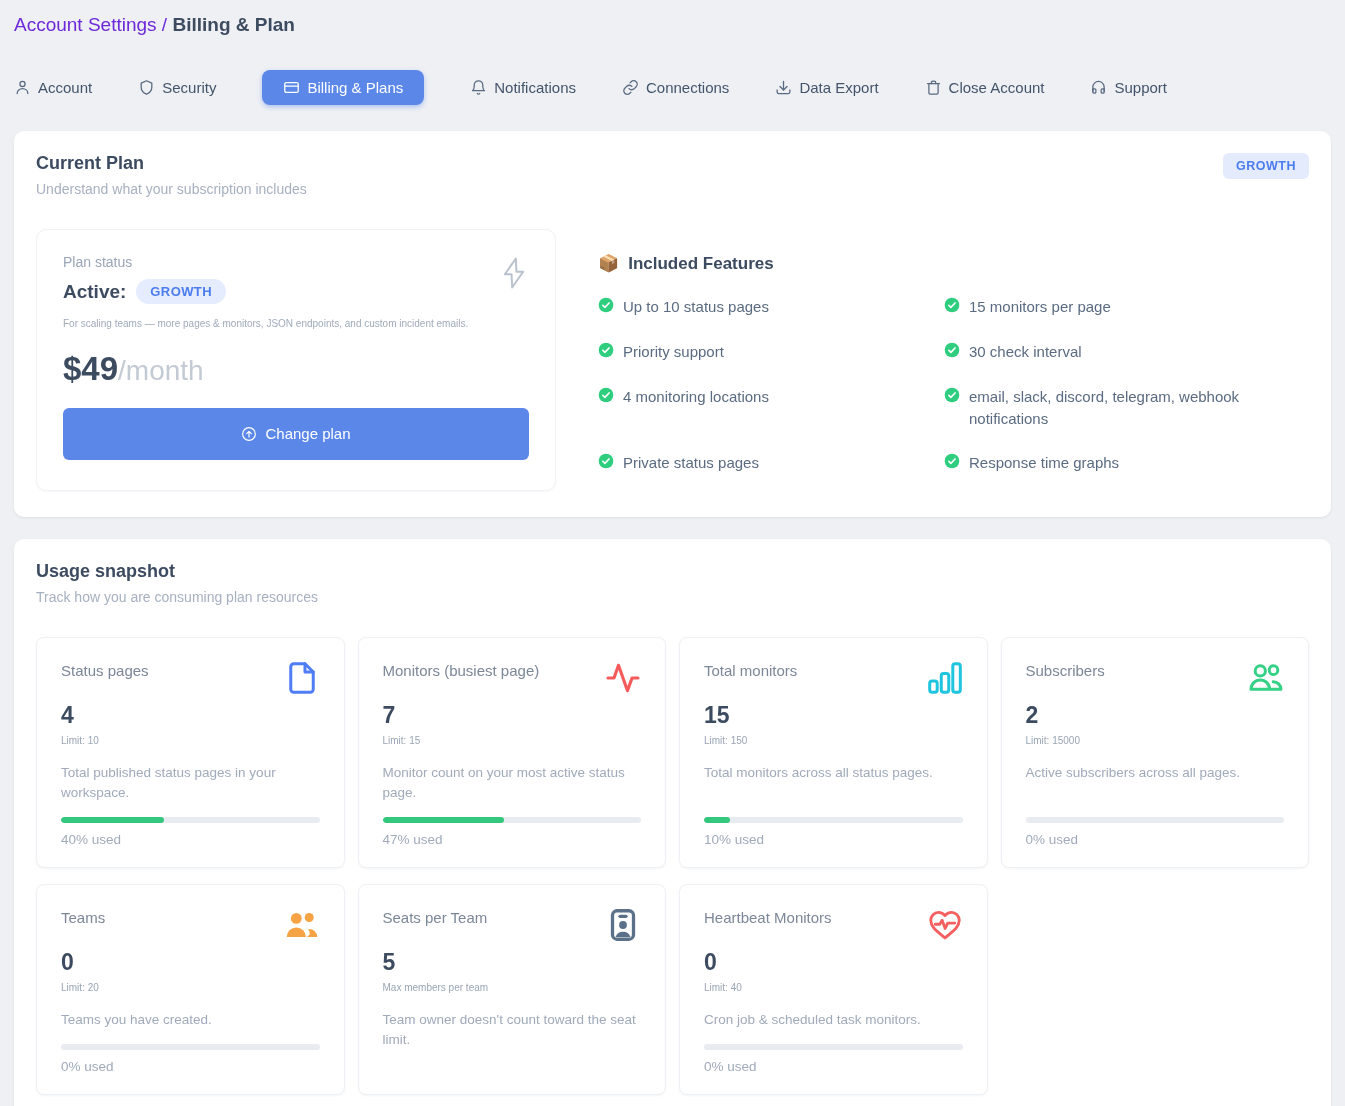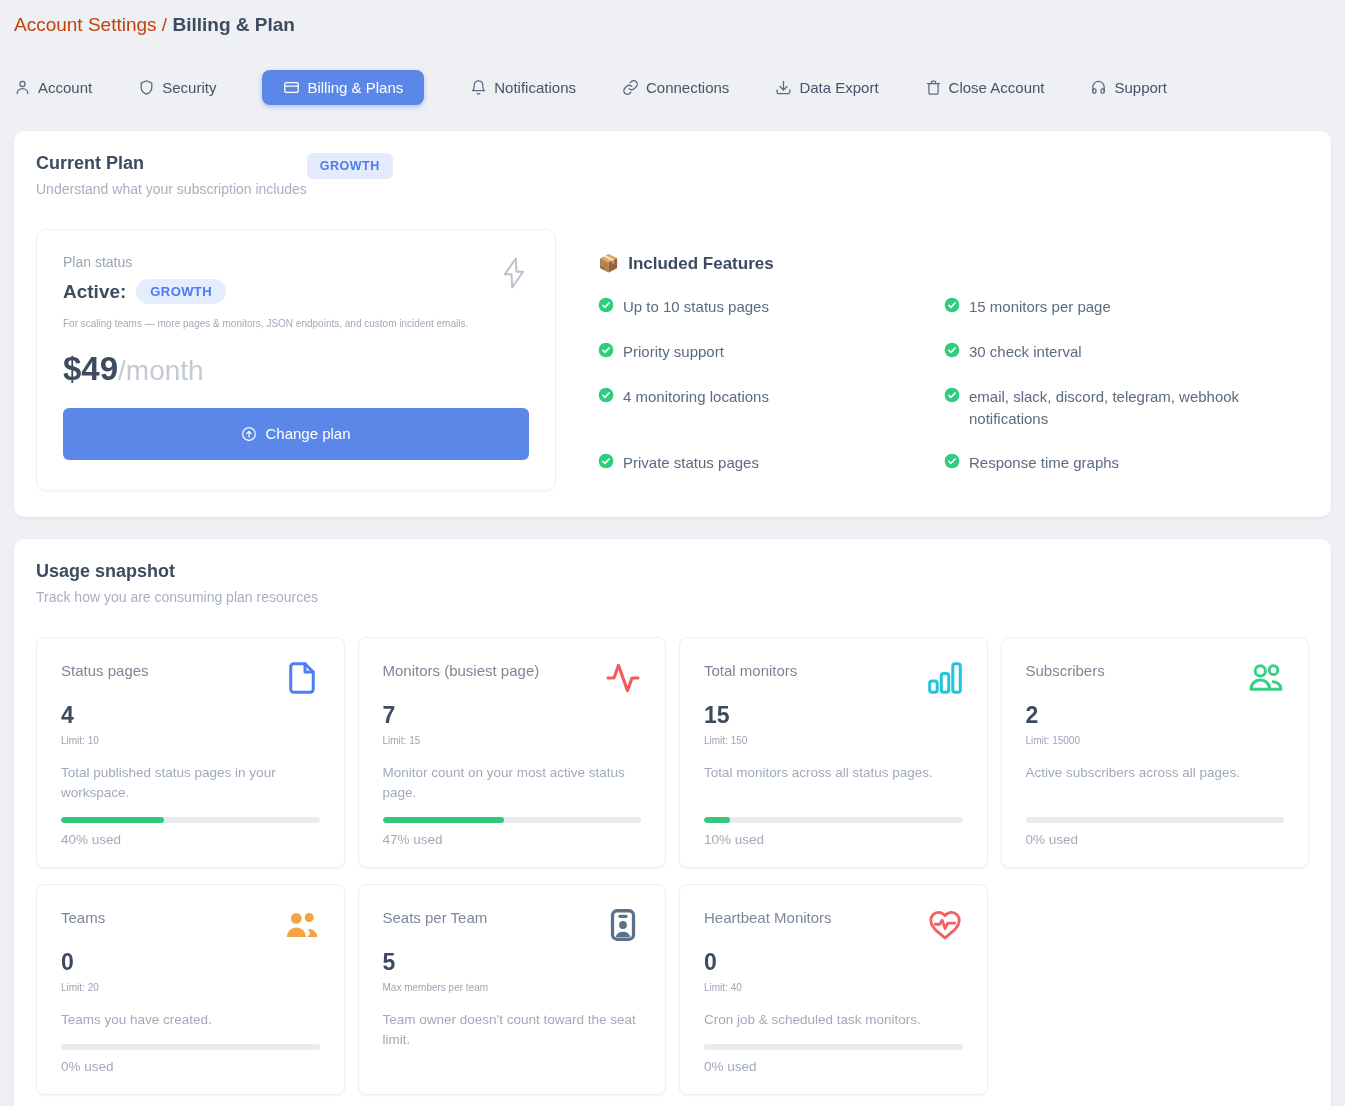--- a/index.html
+++ b/index.html
@@ -7,35 +7,35 @@
   body {
     font-family:"Liberation Sans","DejaVu Sans",sans-serif;
     background:#eef0f4;
     color:#3d4b60;
     min-height:1106px;
   }
   .page { width:1345px; min-height:1106px; padding-bottom:10px; }
 
   
   .breadcrumb { padding:14px 0 0 14px; font-size:19px; font-weight:600; }
-  .crumb-muted { color:#c2410c; font-weight:500; cursor:pointer;margin-top:12px; }
+  .crumb-muted { color:#6d28d9; font-weight:500; cursor:pointer;margin-top:12px; }
   .crumb-current { color:#3d4b60; }
 
   
   .tabbar { display:flex; align-items:center; gap:46px; padding:0 14px; margin-top:34px; flex-wrap:nowrap; }
   .tab { display:inline-flex; align-items:center; gap:7px; font-size:15px; color:#44546a; cursor:pointer; white-space:nowrap; padding:9px 0; border-radius:8px; }
   .tab svg { width:17px; height:17px; stroke:#5a6a80; }
   .tab.active { background:#5b87e8; color:#ffffff; padding:9px 21px; box-shadow:0 2px 5px rgba(91,135,232,.45); }
   .tab.active svg { stroke:#ffffff; }
 
   
   .panel { background:#ffffff; border-radius:10px; margin:0 14px; padding:22px 22px 26px; box-shadow:0 1px 3px rgba(40,50,70,.08); }
   .panel-plan { margin-top:26px; }
   .panel-usage { margin-top:22px; }
-  .panel-head { display:flex; justify-content:flex-start; align-items:flex-start; }
+  .panel-head { display:flex; justify-content:space-between; align-items:flex-start; }
   .panel-title { font-size:18px; font-weight:700; color:#3d4b60; }
   .panel-sub { font-size:14px; color:#a7b0bf; margin-top:7px; }
   .plan-chip { background:#e3ebfc; color:#4b7cf0; font-size:12.5px; font-weight:700; letter-spacing:.5px; padding:6px 13px; border-radius:6px; }
 
   
   .plan-body { display:flex; gap:42px; margin-top:32px; align-items:center; }
   .status-card { width:520px; border:1px solid #eef1f5; border-radius:10px; padding:24px 26px 30px; position:relative; box-shadow:0 1px 2px rgba(40,50,70,.04); flex:none; }
   .status-label { font-size:14px; color:#9aa5b5; }
   .status-row { display:flex; align-items:center; gap:10px; margin-top:9px; }
   .status-active { font-size:19px; font-weight:700; color:#3d4b60; }

